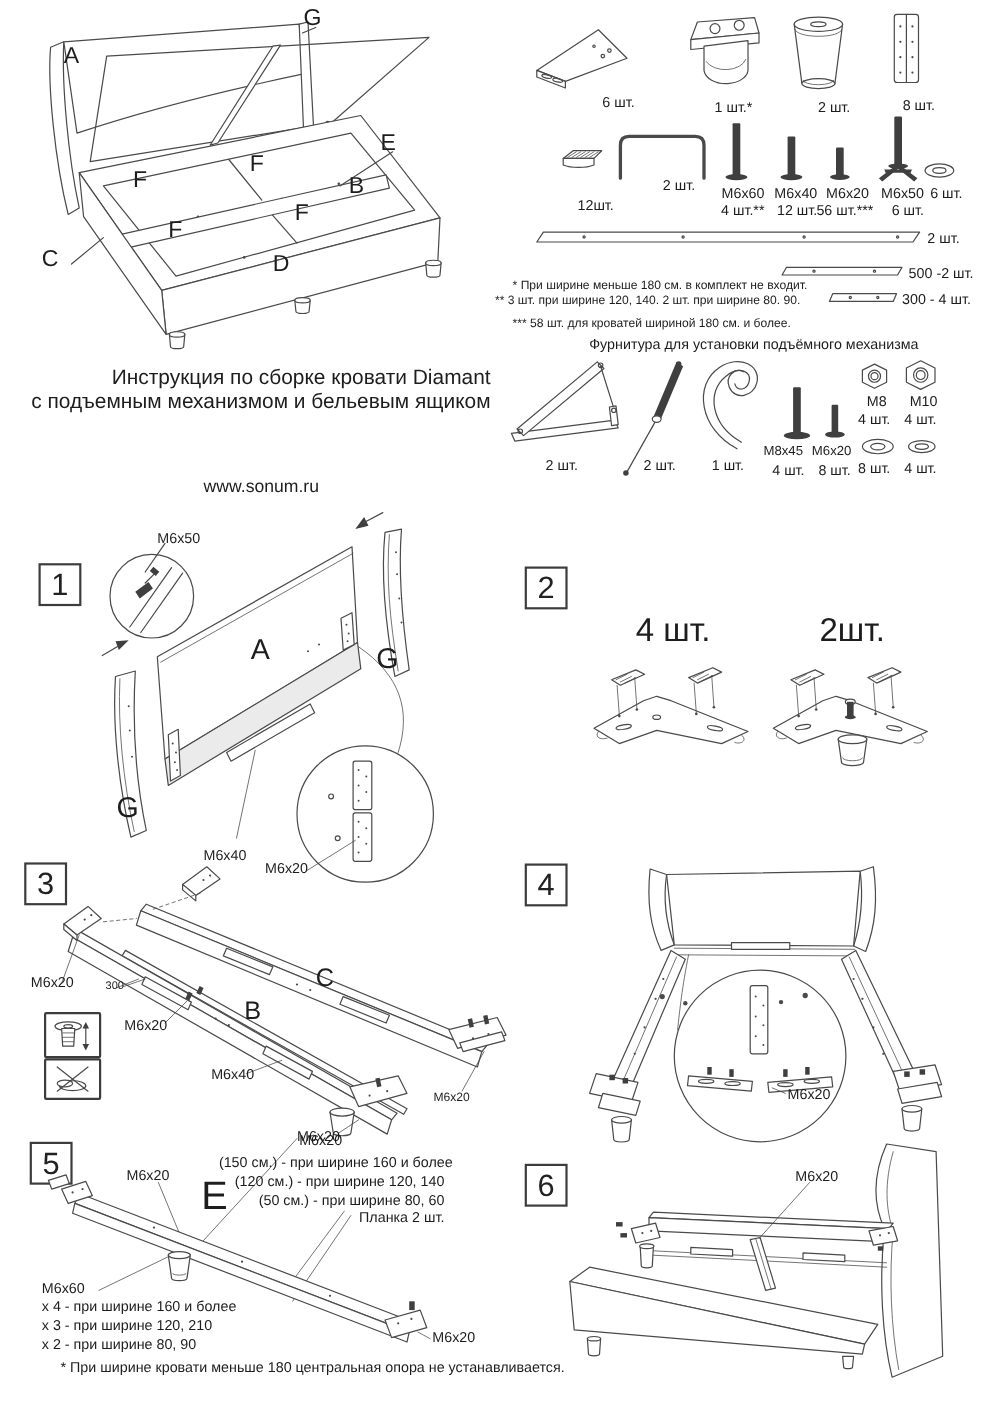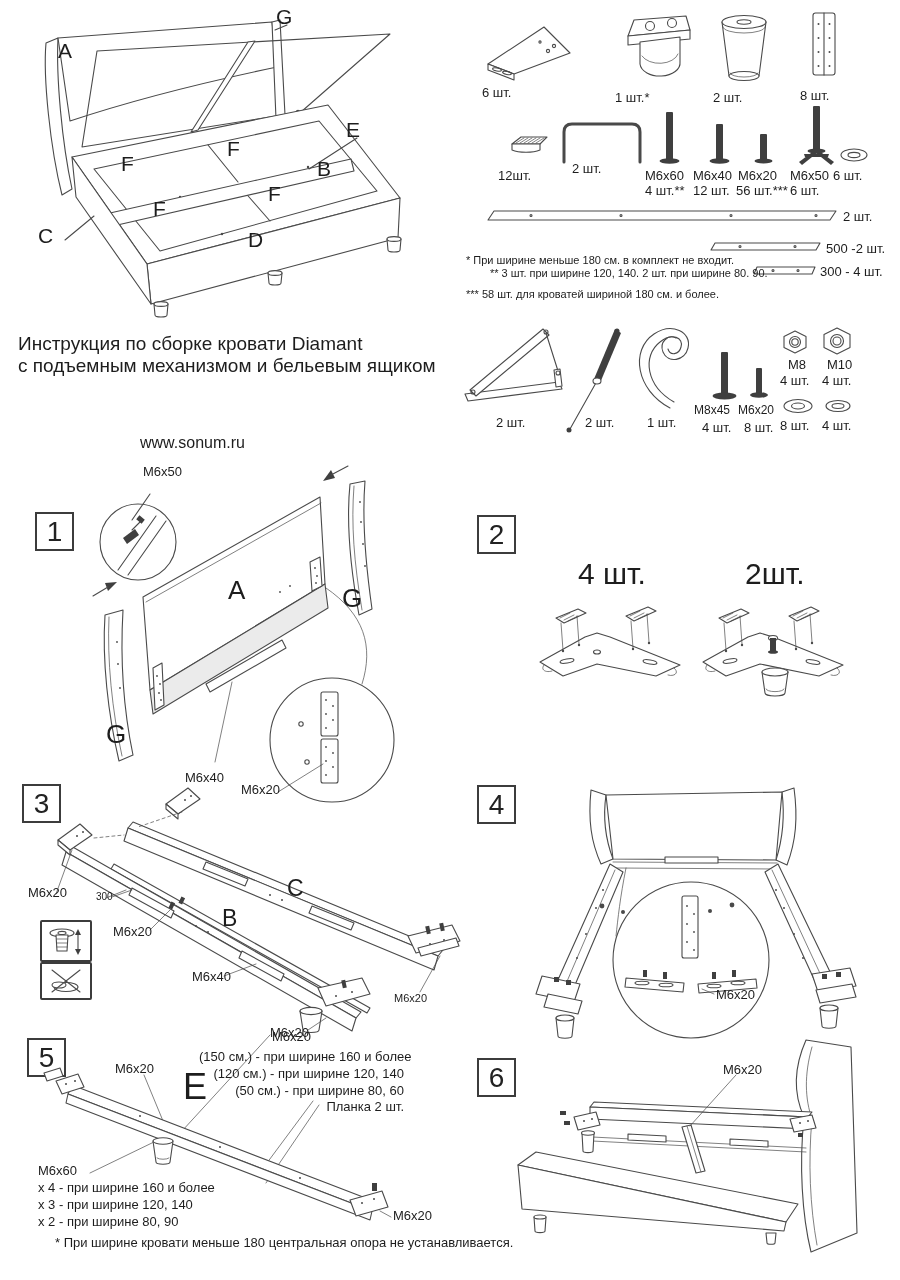--- a/index.html
+++ b/index.html
@@ -1,19 +1,19 @@
 <!DOCTYPE html>
 <html><head>
 <meta charset="utf-8">
 <style>
   html,body{margin:0;padding:0;background:#fff;}
   .page{position:relative;width:900px;height:1280px;background:#ffffff;overflow:hidden;
         font-family:"Liberation Sans",sans-serif;color:#1d1d1d;}
   .lbl{position:absolute;white-space:nowrap;line-height:1.08;color:#1d1d1d;}
-  .ctr{text-align:left;}
+  .ctr{text-align:right;}
   .rgt{text-align:right;}
   .fs10{font-size:10px;}
   .fs11{font-size:11px;}
   .fs12{font-size:12px;}
   .fs13{font-size:13px;}
   .fs16{font-size:16px;}
   .fs19{font-size:19px;}
   .fs21{font-size:21px;}
   .fs23{font-size:23px;}
   .fs26{font-size:26px;}
@@ -113,21 +113,21 @@
   <div class="lbl fs13 ctr" style="left:482px;top:86px;width:95px">6 шт.</div>
 
   <svg class="art" style="left:618px;top:12px" width="80" height="78" viewBox="0 0 80 78">
     <path class="fw" d="M10,24 L16,8 L68,4 L72,18 Z"></path>
     <circle cx="32" cy="14" r="4.5"></circle>
       <circle cx="54" cy="11" r="4.5"></circle>
     <path class="fw" d="M10,24 L72,18 L72,27 L10,33 Z"></path>
     <path class="fw" d="M22,30 L22,52 A20,13 0 0 0 62,50 L62,25 Z"></path>
     <path class="thn" d="M24,44 A19,12 0 0 0 60,42"></path>
   </svg>
-  <div class="lbl fs13 ctr" style="left:615px;top:91px;width:85px">1 шт.*</div>
+  <div class="lbl fs13 ctr" style="left:599px;top:91px;width:85px">1 шт.*</div>
 
   <svg class="art" style="left:716px;top:12px" width="56" height="76" viewBox="0 0 56 76">
     <path class="fw" d="M6,10 L13,64 L43,64 L50,10 Z"></path>
     <ellipse class="fw" cx="28" cy="64" rx="15" ry="4.5"></ellipse>
     <ellipse class="fw" cx="28" cy="10" rx="22" ry="6.5"></ellipse>
     <ellipse cx="28" cy="10" rx="7" ry="2.2"></ellipse>
     <path class="thn" d="M7,15 A21,6 0 0 0 49,15"></path>
     <path class="thn" d="M14,61 A14,4 0 0 0 42,61"></path>
   </svg>
   <div class="lbl fs13 ctr" style="left:713px;top:91px;width:60px">2 шт.</div>
@@ -149,21 +149,21 @@
   <svg class="art" style="left:505px;top:132px" width="48" height="28" viewBox="0 0 48 28">
     <path class="fw" d="M7,12 L16,5 L42,5 L35,12 Z"></path>
     <path class="thn" d="M11,11 L19,6"></path>
       <path class="thn" d="M15,11 L23,6"></path>
       <path class="thn" d="M19,11 L27,6"></path>
     <path class="thn" d="M23,11 L31,6"></path>
       <path class="thn" d="M27,11 L35,6"></path>
       <path class="thn" d="M31,11 L39,6"></path>
     <path class="fw" d="M7,12 L35,12 L35,18 C28,21 14,21 7,18 Z"></path>
   </svg>
-  <div class="lbl fs13 ctr" style="left:498px;top:169px;width:60px">12шт.</div>
+  <div class="lbl fs13 ctr" style="left:498px;top:180px;width:60px">12шт.</div>
 
   <svg class="art" style="left:556px;top:116px" width="92" height="50" viewBox="0 0 92 50">
     <path class="th3" d="M8,46 L8,16 Q8,8 16,8 L76,8 Q84,8 84,16 L84,46" stroke-width="5"></path>
     <path d="M8,46 L8,16 Q8,8 16,8 L76,8 Q84,8 84,16 L84,46" stroke="#fff" stroke-width="2.6"></path>
   </svg>
   <div class="lbl fs13 ctr" style="left:572px;top:162px;width:60px">2 шт.</div>
 
   <svg class="art" style="left:650px;top:110px" width="40" height="56" viewBox="0 0 40 56">
     <rect class="fd" x="16" y="2" width="7" height="48" rx="1"></rect>
     <ellipse class="fd" cx="19.5" cy="51" rx="10" ry="2.8"></ellipse>
@@ -218,23 +218,24 @@
   <div class="lbl fs13" style="left:826px;top:242px">500 -2 шт.</div>
 
   <svg class="art" style="left:753px;top:264px" width="64" height="13" viewBox="0 0 64 13">
     <path class="fw" d="M1,10 L4,3 L62,3 L59,10 Z"></path>
     <circle cx="20" cy="6.5" r="1"></circle>
       <circle cx="45" cy="6.5" r="1"></circle>
   </svg>
   <div class="lbl fs13" style="left:820px;top:265px">300 - 4 шт.</div>
 
   <div class="lbl fs11" style="left:466px;top:255px">* При ширине меньше 180 см. в комплект не входит.</div>
-  <div class="lbl fs11" style="left:490px;top:268px">** 3 шт. при ширине 120, 140. 2 шт. при ширине 80. 90.</div>
+  <div class="lbl fs11" style="left:450px;top:268px">** 3 шт. при ширине 120, 140. 2 шт. при ширине 80. 90.</div>
   <div class="lbl fs11" style="left:466px;top:289px">*** 58 шт. для кроватей шириной 180 см. и более.</div>
 
+  <div class="lbl fs13 ctr" style="left:475px;top:306px;width:360px">Фурнитура для установки подъёмного механизма</div>
 
   <svg class="art" style="left:461px;top:322px" width="118" height="88" viewBox="0 0 118 88">
     <path class="fw" d="M4,72 L98,60 L101,67 L7,79 Z"></path>
     <path class="fw" d="M9,68 L82,7 L88,13 L15,74 Z"></path>
     <path d="M85,11 L97,49"></path>
     <path class="fw" d="M93,48 L99,47 L101,64 L95,65 Z"></path>
     <circle cx="12" cy="70" r="2"></circle>
       <circle cx="85" cy="10" r="2"></circle>
       <circle cx="97" cy="51" r="2"></circle>
   </svg>
@@ -360,21 +361,21 @@
       <circle class="hole" cx="313" cy="291" r="0.9"></circle>
     <circle class="hole" cx="306" cy="299" r="0.9"></circle>
       <circle class="hole" cx="313" cy="305" r="0.9"></circle>
     <circle class="hole" cx="306" cy="313" r="0.9"></circle>
     <circle cx="281" cy="262" r="2.2"></circle>
       <circle cx="287" cy="300" r="2.2"></circle>
 
     <path class="thn" d="M195,300 L212,220"></path>
     <path class="thn" d="M258,330 L303,302"></path>
   </svg>
-  <div class="lbl fs13" style="left:143px;top:465px">M6x50</div>
+  <div class="lbl fs13" style="left:143px;top:483px">M6x50</div>
   <div class="lbl fs26" style="left:228px;top:576px">A</div>
   <div class="lbl fs26" style="left:342px;top:584px">G</div>
   <div class="lbl fs26" style="left:106px;top:720px">G</div>
   <div class="lbl fs13" style="left:185px;top:771px">M6x40</div>
   <div class="lbl fs13" style="left:241px;top:783px">M6x20</div>
 
   <div class="stepnum" style="left:477px;top:515px">2</div>
   <div class="lbl fs30" style="left:578px;top:558px">4 шт.</div>
   <div class="lbl fs30" style="left:745px;top:558px">2шт.</div>
   <svg class="art" style="left:460px;top:492px" width="440" height="215" viewBox="0 0 440 215">
@@ -613,21 +614,21 @@
   </svg>
   <div class="lbl fs13" style="left:272px;top:1030px">М6х20</div>
   <div class="lbl fs13" style="left:115px;top:1062px">M6x20</div>
   <div class="lbl fs36" style="left:183px;top:1068px">E</div>
   <div class="lbl fs13 rgt" style="left:199px;top:1050px;width:205px">(150 см.) - при ширине 160 и более</div>
   <div class="lbl fs13 rgt" style="left:199px;top:1067px;width:205px">(120 см.) - при ширине 120, 140</div>
   <div class="lbl fs13 rgt" style="left:199px;top:1084px;width:205px">(50 см.) - при ширине 80, 60</div>
   <div class="lbl fs13 rgt" style="left:199px;top:1100px;width:205px">Планка 2 шт.</div>
   <div class="lbl fs13" style="left:38px;top:1164px">М6х60</div>
   <div class="lbl fs13" style="left:38px;top:1181px">х 4 - при ширине 160 и более</div>
-  <div class="lbl fs13" style="left:38px;top:1198px">х 3 - при ширине 120, 140</div>
+  <div class="lbl fs13" style="left:38px;top:1198px">х 3 - при ширине 120, 210</div>
   <div class="lbl fs13" style="left:38px;top:1215px">х 2 - при ширине 80, 90</div>
   <div class="lbl fs13" style="left:393px;top:1209px">M6x20</div>
   <div class="lbl fs13" style="left:55px;top:1236px">* При ширине кровати меньше 180 центральная опора не устанавливается.</div>
 
   <div class="stepnum" style="left:477px;top:1058px">6</div>
   <svg class="art" style="left:460px;top:1035px" width="440" height="245" viewBox="0 0 440 245">
 
     <path class="fw" d="M346,5 C334,32 333,58 344,82 C339,130 342,180 351,217 L397,198 L391,12 Z"></path>
     <path class="thn" d="M352,12 C344,40 345,64 352,84 C348,126 350,172 357,210"></path>
 

